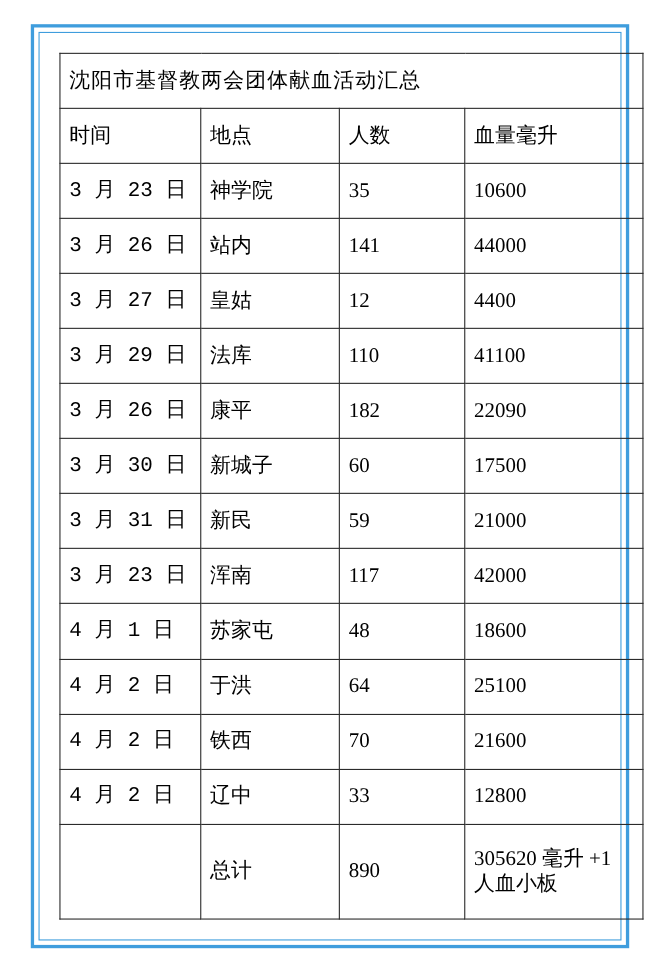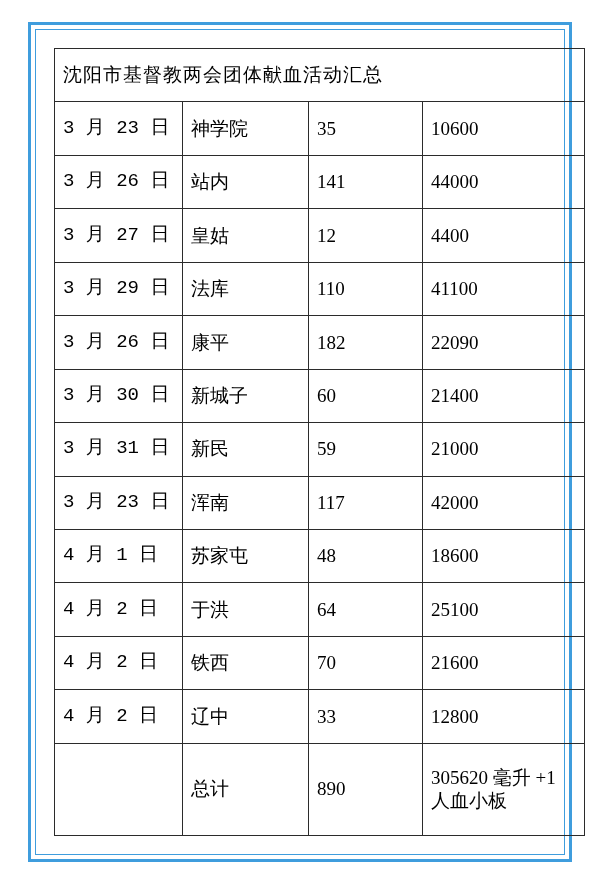--- a/index.html
+++ b/index.html
@@ -102,20 +102,26 @@
         <colgroup>
           <col class="c-time">
           <col class="c-place">
           <col class="c-count">
           <col class="c-volume">
         </colgroup>
         <tbody>
           <tr>
             <td class="title-cell" colspan="4">沈阳市基督教两会团体献血活动汇总</td>
           </tr>
+          <tr>
+            <td class="head-cell">时间</td>
+            <td class="head-cell">地点</td>
+            <td class="head-cell">人数</td>
+            <td class="head-cell">血量毫升</td>
+          </tr>
 
           <tr>
             <td class="row-cell nowrap">3 月 23 日</td>
             <td class="row-cell">神学院</td>
             <td class="row-cell">35</td>
             <td class="row-cell">10600</td>
           </tr>
           <tr>
             <td class="row-cell nowrap">3 月 26 日</td>
             <td class="row-cell">站内</td>
@@ -137,21 +143,21 @@
           <tr>
             <td class="row-cell nowrap">3 月 26 日</td>
             <td class="row-cell">康平</td>
             <td class="row-cell">182</td>
             <td class="row-cell">22090</td>
           </tr>
           <tr>
             <td class="row-cell nowrap">3 月 30 日</td>
             <td class="row-cell">新城子</td>
             <td class="row-cell">60</td>
-            <td class="row-cell">21400</td>
+            <td class="row-cell">17500</td>
           </tr>
           <tr>
             <td class="row-cell nowrap">3 月 31 日</td>
             <td class="row-cell">新民</td>
             <td class="row-cell">59</td>
             <td class="row-cell">21000</td>
           </tr>
           <tr>
             <td class="row-cell nowrap">3 月 23 日</td>
             <td class="row-cell">浑南</td>

